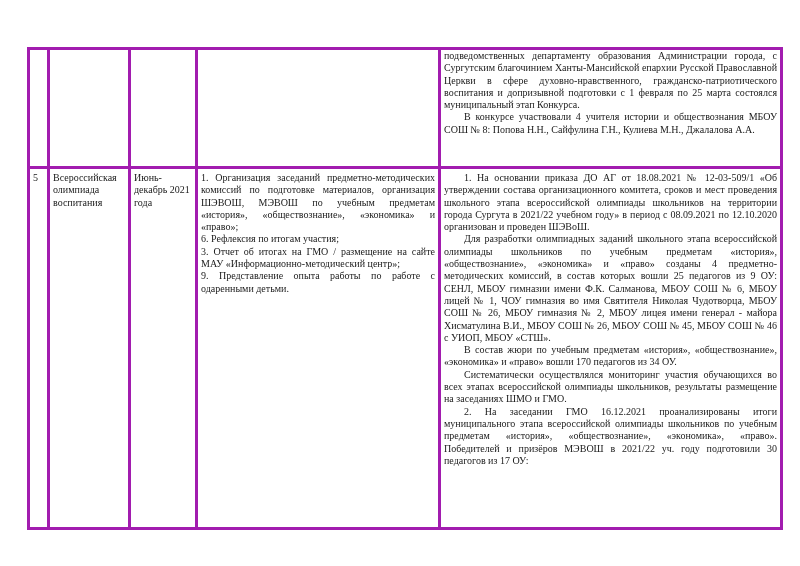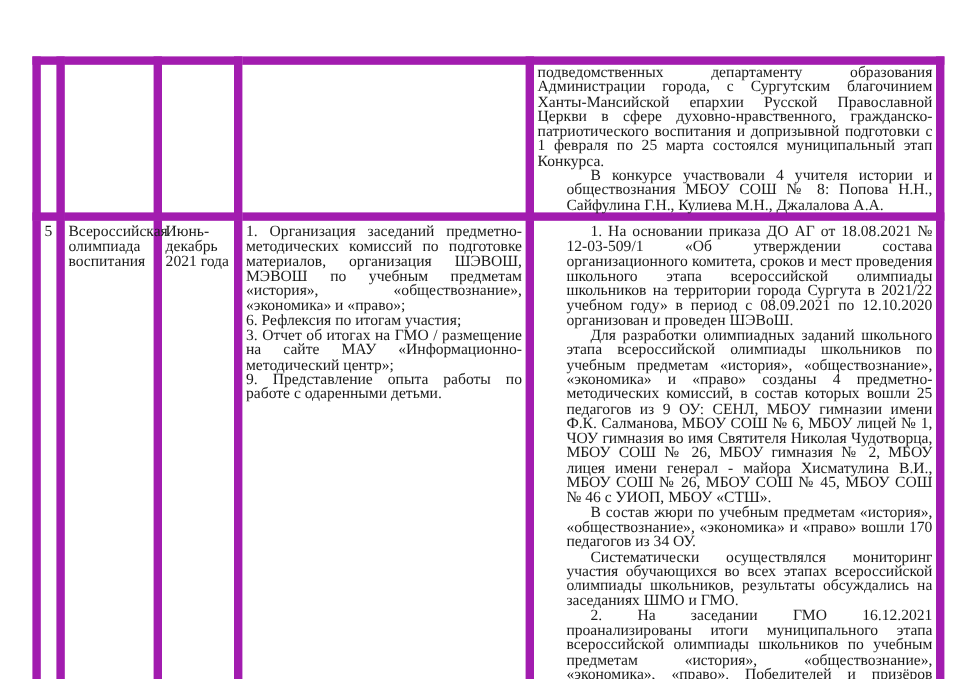--- a/index.html
+++ b/index.html
@@ -1,28 +1,28 @@
 <!DOCTYPE html>
 <html><head>
   <meta charset="utf-8">
   <style>
     html, body { margin: 0; padding: 0; background: #ffffff; }
     body { width: 800px; height: 566px; position: relative; overflow: hidden;
            font-family: "Liberation Serif", "DejaVu Serif", serif; color: #1a1a1a; }
     .page { position: absolute; left: 0; top: 0; width: 800px; height: 566px; }
     table.doc { position: absolute; left: 27px; top: 47px; border-collapse: collapse;
                 table-layout: fixed; width: 753px; }
-    table.doc td { border: 7px solid #a21caf; vertical-align: top; padding: 0 3px;
-                   font-size: 13px; line-height: 12.3px; }
+    table.doc td { border: 3px solid #a21caf; vertical-align: top; padding: 0 3px;
+                   font-size: 10px; line-height: 12.3px; }
     col.c1 { width: 20px; } col.c2 { width: 81px; } col.c3 { width: 67px; }
     col.c4 { width: 243px; } col.c5 { width: 342px; }
     .row-prev td { height: 116px; }
     .row-5 td { height: 355px; }
     .p { margin: 0; text-align: justify; }
-    .ind { text-indent: 20px; margin-left: 24px; }
+    .ind { text-indent: 20px; }
     .cell-num { padding-top: 3px !important; }
     .pad-top { padding-top: 3px !important; }
   </style>
 </head>
 <body>
 
 <div class="page">
   <table class="doc">
     <colgroup>
       <col class="c1">
@@ -49,19 +49,19 @@
       <td class="pad-top">
         <p class="p">1. Организация заседаний предметно-методических комиссий по подготовке материалов, организация ШЭВОШ, МЭВОШ по учебным предметам «история», «обществознание», «экономика» и «право»;</p>
         <p class="p">6. Рефлексия по итогам участия;</p>
         <p class="p">3. Отчет об итогах на ГМО / размещение на сайте МАУ  «Информационно-методический центр»;</p>
         <p class="p">9. Представление опыта работы по работе с одаренными детьми.</p>
       </td>
       <td class="pad-top">
         <p class="p ind">1. На основании приказа ДО АГ от 18.08.2021 № 12-03-509/1 «Об утверждении состава организационного комитета, сроков и мест проведения школьного этапа всероссийской олимпиады школьников на территории города Сургута в 2021/22 учебном году» в период с 08.09.2021 по 12.10.2020 организован и проведен ШЭВоШ.</p>
         <p class="p ind">Для разработки олимпиадных заданий школьного этапа всероссийской олимпиады школьников по учебным предметам «история», «обществознание», «экономика» и «право» созданы 4 предметно-методических комиссий, в состав которых вошли 25 педагогов из 9 ОУ: СЕНЛ, МБОУ гимназии имени Ф.К. Салманова, МБОУ СОШ № 6, МБОУ лицей № 1, ЧОУ гимназия во имя Святителя Николая Чудотворца, МБОУ СОШ № 26, МБОУ гимназия № 2, МБОУ лицея имени генерал - майора Хисматулина В.И., МБОУ СОШ № 26, МБОУ СОШ № 45, МБОУ СОШ № 46 с УИОП, МБОУ «СТШ».</p>
         <p class="p ind">В состав жюри по учебным предметам  «история», «обществознание», «экономика» и «право» вошли 170 педагогов из 34 ОУ.</p>
-        <p class="p ind">Систематически осуществлялся мониторинг участия обучающихся во всех этапах всероссийской олимпиады школьников, результаты обсуждались на заседаниях ШМО и ГМО.</p>
+        <p class="p ind">Систематически осуществлялся мониторинг участия обучающихся во всех этапах всероссийской олимпиады школьников, результаты размещение на заседаниях ШМО и ГМО.</p>
         <p class="p ind">2. На заседании ГМО 16.12.2021 проанализированы итоги муниципального этапа всероссийской олимпиады школьников по учебным предметам «история», «обществознание», «экономика», «право». Победителей и призёров МЭВОШ в 2021/22 уч. году подготовили 30 педагогов из 17 ОУ:</p>
       </td>
     </tr>
   </tbody>
     </table>
 </div>
 
 </body></html>

